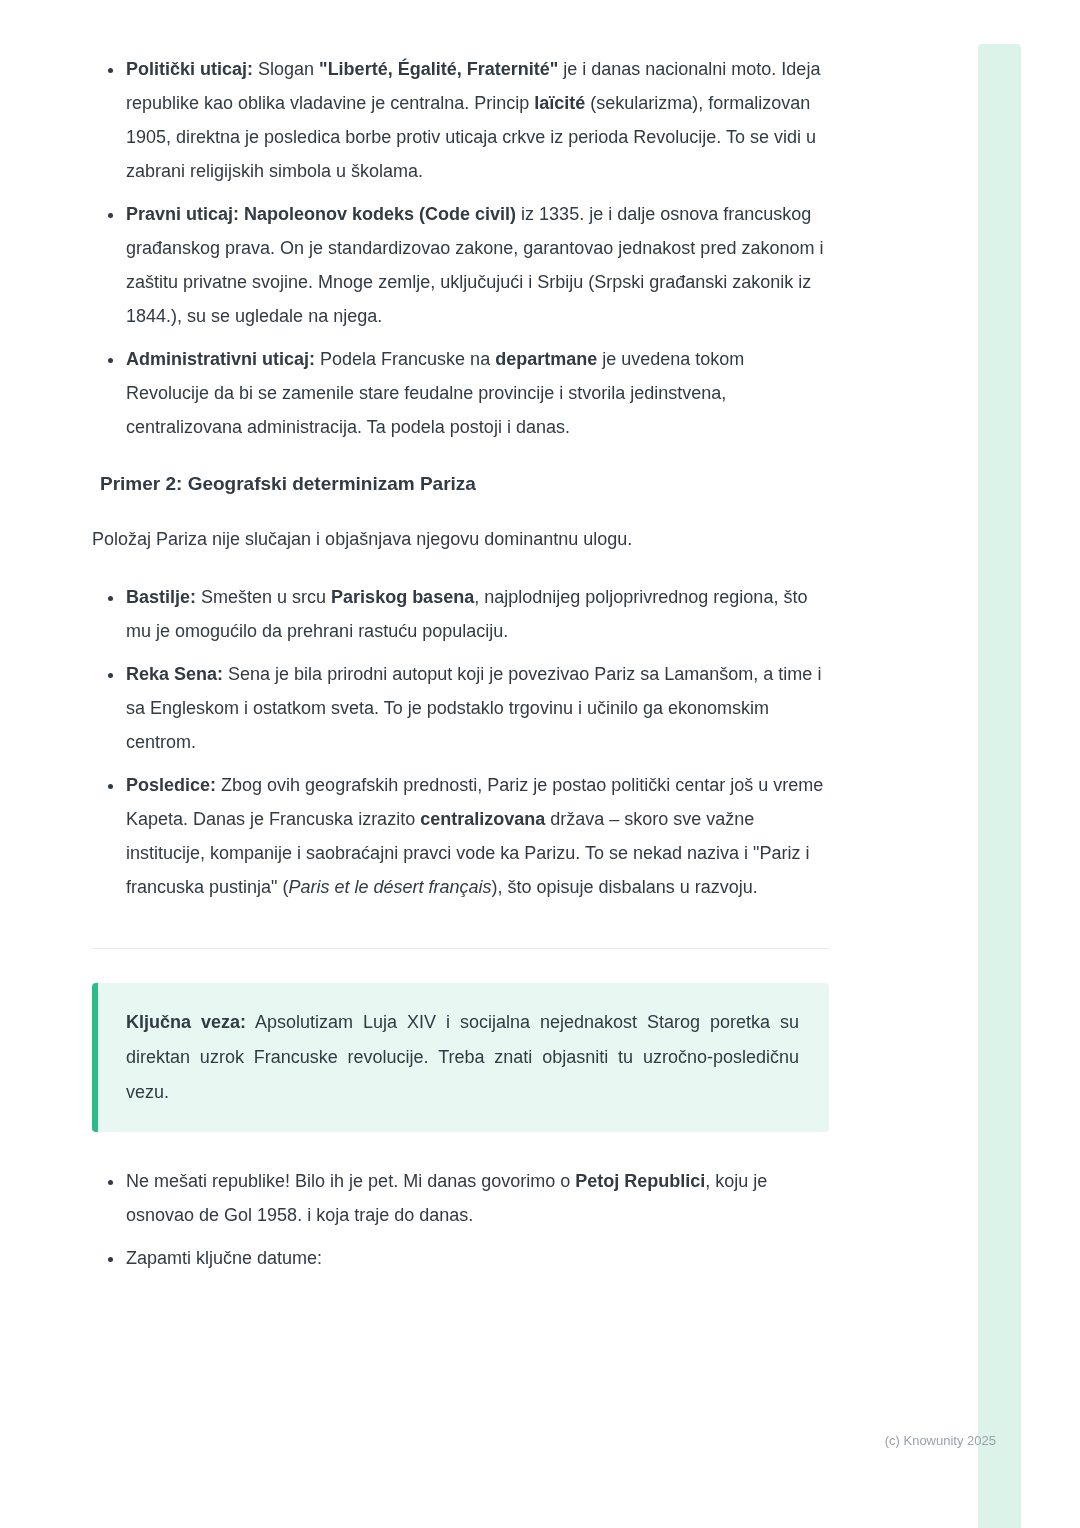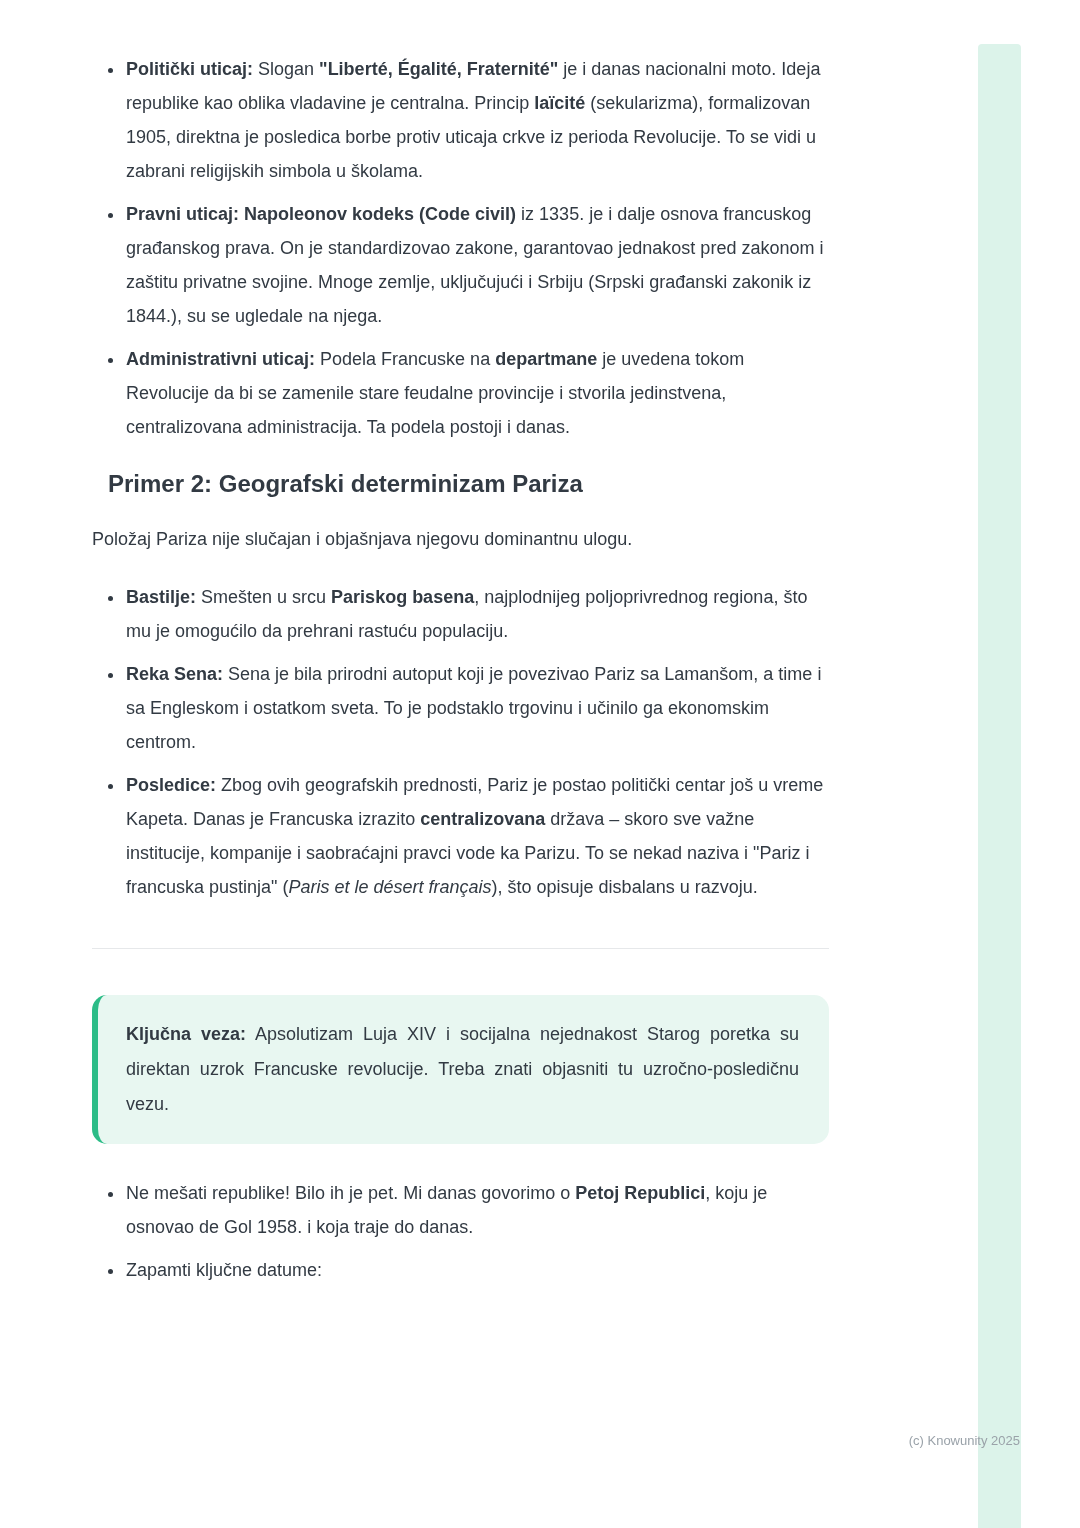--- a/index.html
+++ b/index.html
@@ -16,41 +16,41 @@
   }
   .content{
     position:absolute;left:92px;top:52px;width:737px;
     font-size:18px;line-height:34px;z-index:2;
   }
   ul.bullets{list-style:disc;margin:0;padding-left:33px}
   ul.bullets>li{margin-bottom:9px;padding-left:1px}
   ul.bullets>li:last-child{margin-bottom:0}
   .b{font-weight:700}
   .i{font-style:italic}
-  h3.sub-heading{font-size:24px;line-height:28px;margin:26px 16px 24px;font-weight:700}
+  h3.sub-heading{font-size:19px;line-height:28px;margin:26px 8px 24px;font-weight:700}
   p.intro{margin:0 0 24px}
   hr.divider{border:none;border-top:1px solid var(--divider,#e6e8ea);margin:44px 0 0}
   h2.big-heading{
     font-size:29px;line-height:36px;margin:36px 0 0;
     color:var(--accent-heading,#58d5a5);font-weight:700;letter-spacing:-0.2px;
   }
   .callout{
-    margin-top:46px;
+    margin-top:34px;
     background:var(--callout-bg,#e8f7f1);
     border-left:6px solid var(--callout-border,#2cbc87);
-    border-radius:15px;
+    border-radius:4px;
     padding:22px 30px 22px 28px;
   }
   .callout p{margin:0;text-align:justify;line-height:35px}
   ul.notes{margin-top:32px}
   ul.sub{list-style:circle;margin:10px 0 0;padding-left:33px}
   ul.sub>li{margin-bottom:16px}
   ul.sub>li:last-child{margin-bottom:0}
   .footer{
-    position:absolute;top:1433px;right:60px;
+    position:absolute;top:1433px;right:84px;
     font-size:13px;line-height:16px;
     color:var(--footer-text,#9aa2a9);z-index:3;
   }
 </style>
 </head>
 <body>
 
 <div class="side-strip"></div>
 
 <div class="content">

